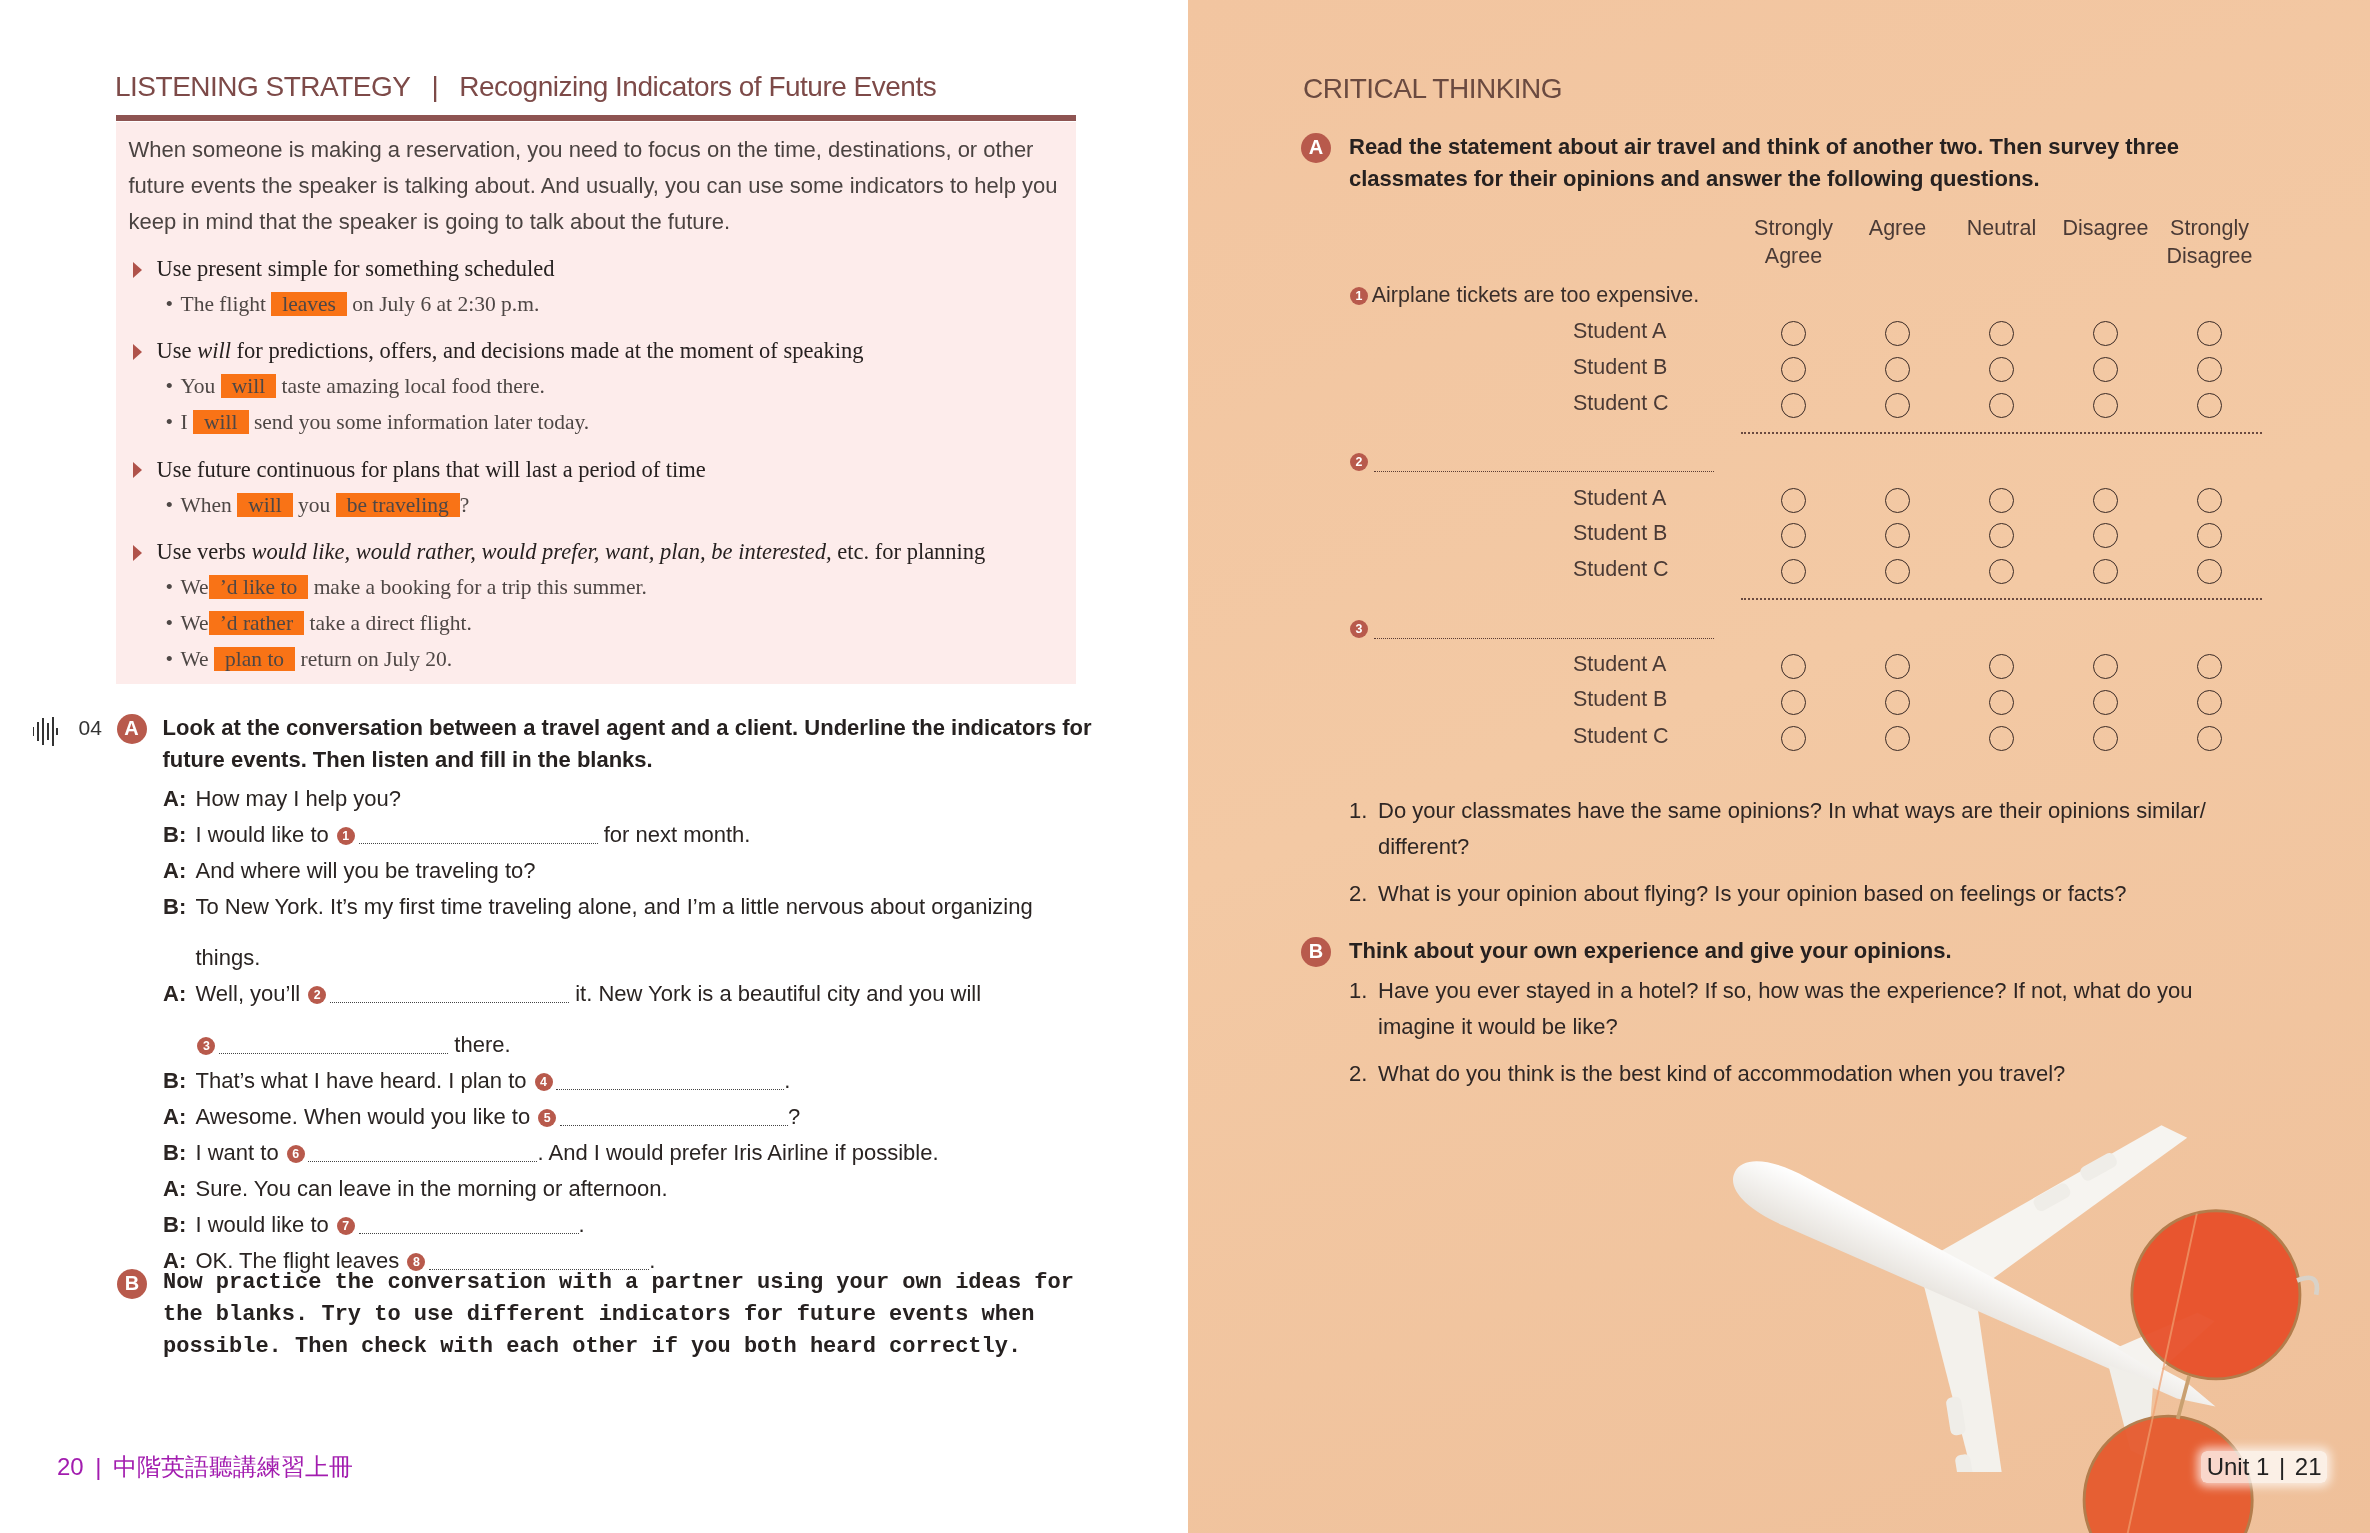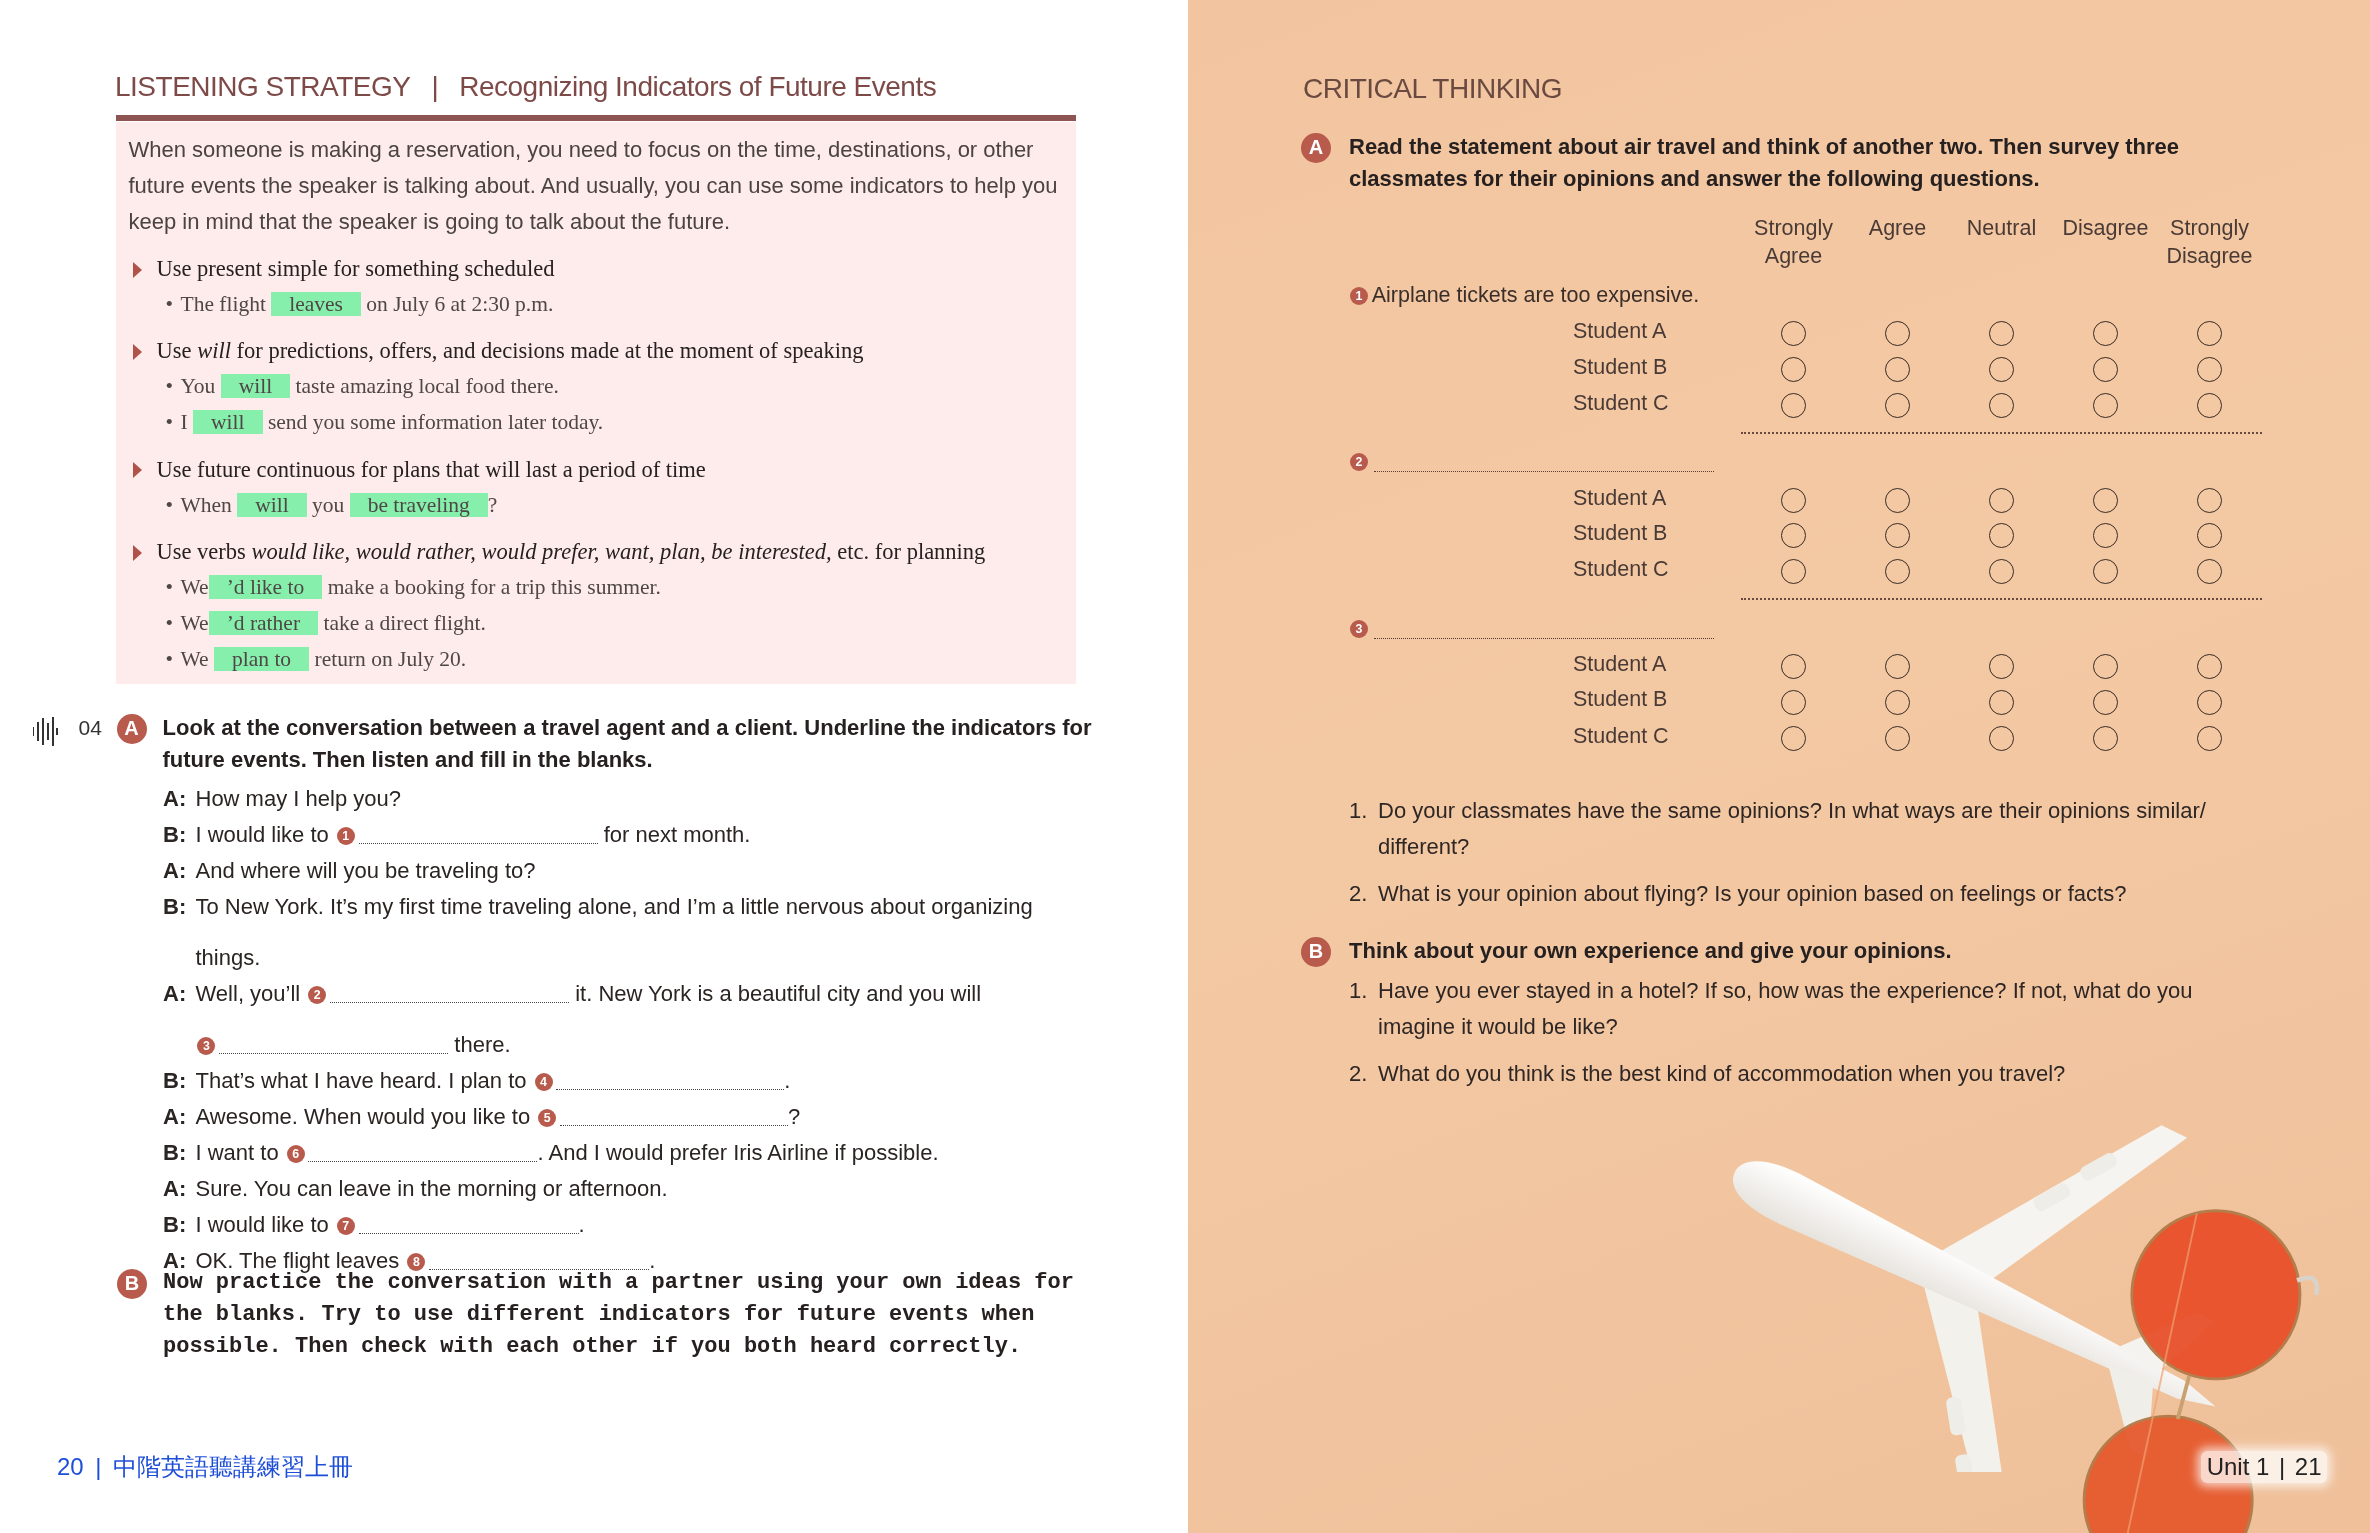--- a/index.html
+++ b/index.html
@@ -14,21 +14,21 @@
   .ls-header .sep { margin: 0 21px; color: #7d4a48; }
   .ls-rule { position: absolute; left: 116px; top: 115px; width: 960px; height: 5.7px; background: #8e5452; }
   .ls-box { position: absolute; left: 116px; top: 122px; width: 960px; height: 562px; background: #fdeceb; padding: 9.6px 11.5px 0 11.5px; }
   .ls-intro { font-size: 22px; line-height: 36px; color: #4a4341; margin-left: 1px; }
   .rule-item { margin-top: 12.4px; font-family: Liberation Serif, serif; }
   .rule-head { font-size: 22.5px; line-height: 34px; color: #262120; position: relative; padding-left: 29px; }
   .rule-head .tri { position: absolute; left: 5.7px; top: 9.6px; width: 0; height: 0; border-top: 8.6px solid transparent; border-bottom: 8.6px solid transparent; border-left: 9.6px solid #b0524a; }
   .rule-ex { font-size: 21.5px; line-height: 36px; color: #4e4745; padding-left: 36px; position: relative; }
   .rule-ex .dot { position: absolute; left: 38px; top: 0; }
   .rule-ex .txt { padding-left: 17px; }
-  .hl { background: #86efac; padding: 0 18px; }
+  .hl { background: #f97316; padding: 0 11px; }
 
   .actA { position: absolute; left: 32.5px; top: 712px; width: 1051px; }
   .audio-icon { position: absolute; left: 0; top: 4.8px; display: flex; align-items: center; gap: 2.9px; height: 29px; }
   .audio-icon span { display: block; width: 1.9px; background: #333; }
   .track-no { position: absolute; left: 46px; top: 3.8px; font-size: 21px; color: #333; }
   .badge { display: inline-flex; align-items: center; justify-content: center; width: 30px; height: 30px; border-radius: 50%; background: #b85a4c; color: #fff; font-weight: bold; font-size: 20px; }
   .actA .badge { position: absolute; left: 84px; top: 1.9px; }
   .act-instr { font-weight: bold; font-size: 22px; line-height: 32px; color: #262120; }
   .actA .act-instr { position: absolute; left: 130px; top: 0; width: 946px; }
 
@@ -36,21 +36,21 @@
   .dline { position: relative; font-size: 22px; line-height: 36px; color: #2a2422; padding-left: 32.5px; white-space: nowrap; }
   .dline .spk { position: absolute; left: 0; top: 0; font-weight: bold; }
   .dline.cont { padding-left: 32.5px; margin-top: 15px; }
   .num { display: inline-flex; align-items: center; justify-content: center; width: 18px; height: 18px; border-radius: 50%; background: #b85a4c; color: #fff; font-size: 12.4px; font-weight: bold; vertical-align: 1.9px; margin: 0 3.8px 0 1.9px; }
   .blank { display: inline-block; border-bottom: 1.9px dotted #444; height: 19px; vertical-align: -1.9px; }
 
   .actB { position: absolute; left: 117px; top: 1267px; width: 965px; }
   .actB .badge { position: absolute; left: 0; top: 1.9px; }
   .actB .act-instr { position: absolute; left: 46px; top: 0; width: 918px; font-family: Liberation Mono, monospace; }
 
-  .footer-left { position: absolute; left: 57px; top: 1451px; font-size: 24px; color: #1d4ed8; white-space: nowrap; }
+  .footer-left { position: absolute; left: 57px; top: 1451px; font-size: 24px; color: #a21caf; white-space: nowrap; }
   .footer-left .sep { margin: 0 11.5px; font-weight: normal; }
 
   
   .ct-header { position: absolute; left: 115px; top: 73px; font-size: 28px; color: #6a4a40; letter-spacing: -0.5px; }
   .ctA { position: absolute; left: 113px; top: 131px; width: 994px; }
   .ctA .badge { position: absolute; left: 0; top: 1.9px; }
   .ctA .act-instr { position: absolute; left: 48px; top: 0; width: 937px; }
   .col-head { position: absolute; top: 214px; width: 115px; text-align: center; font-size: 21.5px; line-height: 28px; color: #4a3a35; }
   .stmt { position: absolute; left: 163px; font-size: 21.5px; color: #3a2e2a; white-space: nowrap; }
   .stmt-line { display: inline-block; width: 340px; border-bottom: 1.9px dotted #5a3c34; height: 19px; vertical-align: -3.8px; margin-left: 1.9px; }

